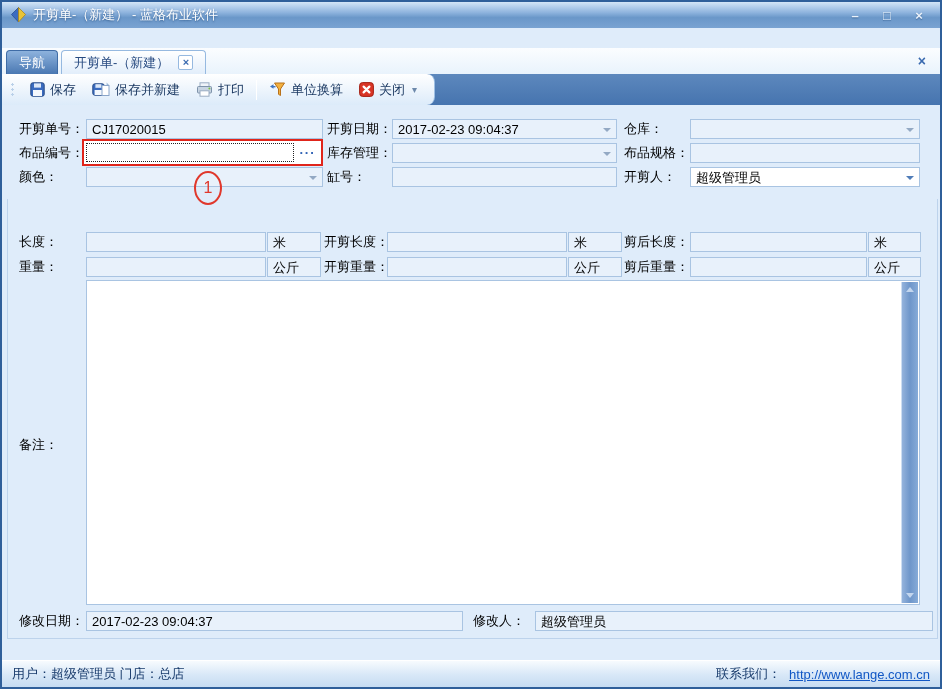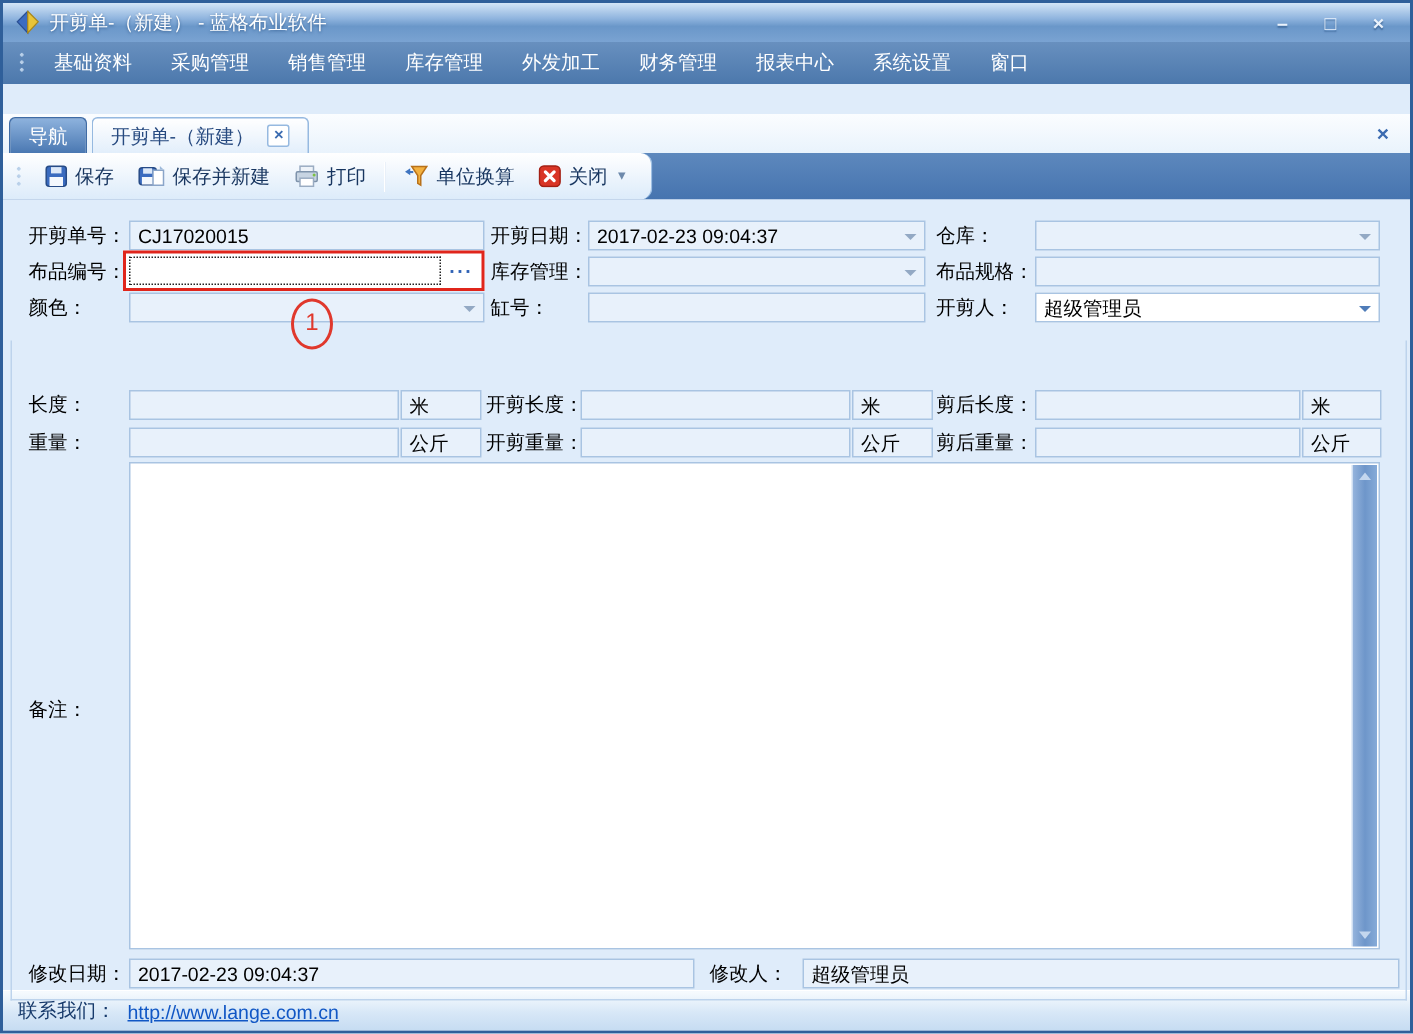--- a/index.html
+++ b/index.html
@@ -74,32 +74,20 @@
         <polygon points="8.5,0.5 1.5,7.5 8.5,15" fill="#3c6cc0" stroke="#2a4f93" stroke-width="0.8"></polygon>
         <polygon points="8.5,0.5 15.5,7.5 8.5,15" fill="#e9c437" stroke="#a8871d" stroke-width="0.8"></polygon>
       </svg>
     </span>
     <span class="title">开剪单-（新建） - 蓝格布业软件</span>
     <span class="wbtn">–</span>
     <span class="wbtn">□</span>
     <span class="wbtn">×</span>
   </div>
 
-  <div class="menubar">
-    <span class="grip"></span>
-    <span class="mitem">基础资料</span>
-    <span class="mitem">采购管理</span>
-    <span class="mitem">销售管理</span>
-    <span class="mitem">库存管理</span>
-    <span class="mitem">外发加工</span>
-    <span class="mitem">财务管理</span>
-    <span class="mitem">报表中心</span>
-    <span class="mitem">系统设置</span>
-    <span class="mitem">窗口</span>
-  </div>
 
   <div class="tabstrip">
     <span class="tab nav">导航</span>
     <span class="tab doc">
       <span>开剪单-（新建）</span>
       <span class="tabx">×</span>
     </span>
     <span class="stripx">×</span>
   </div>
 
@@ -227,19 +215,20 @@
       </div>
     </div>
 
     <div class="lbl" style="left:17px;top:506px;">修改日期：</div>
     <div class="fld ro" style="left:84px;top:506px;width:377px;">2017-02-23 09:04:37</div>
     <div class="lbl" style="left:471px;top:506px;">修改人：</div>
     <div class="fld ro" style="left:533px;top:506px;width:398px;">超级管理员</div>
   </div>
 
   <div class="statusbar">
+    <span>用户：超级管理员  门店：总店</span>
     <span class="rightside">
       <span>联系我们：</span>
       <a href="#">http://www.lange.com.cn</a>
     </span>
   </div>
 
 </div>
 
 </body></html>

